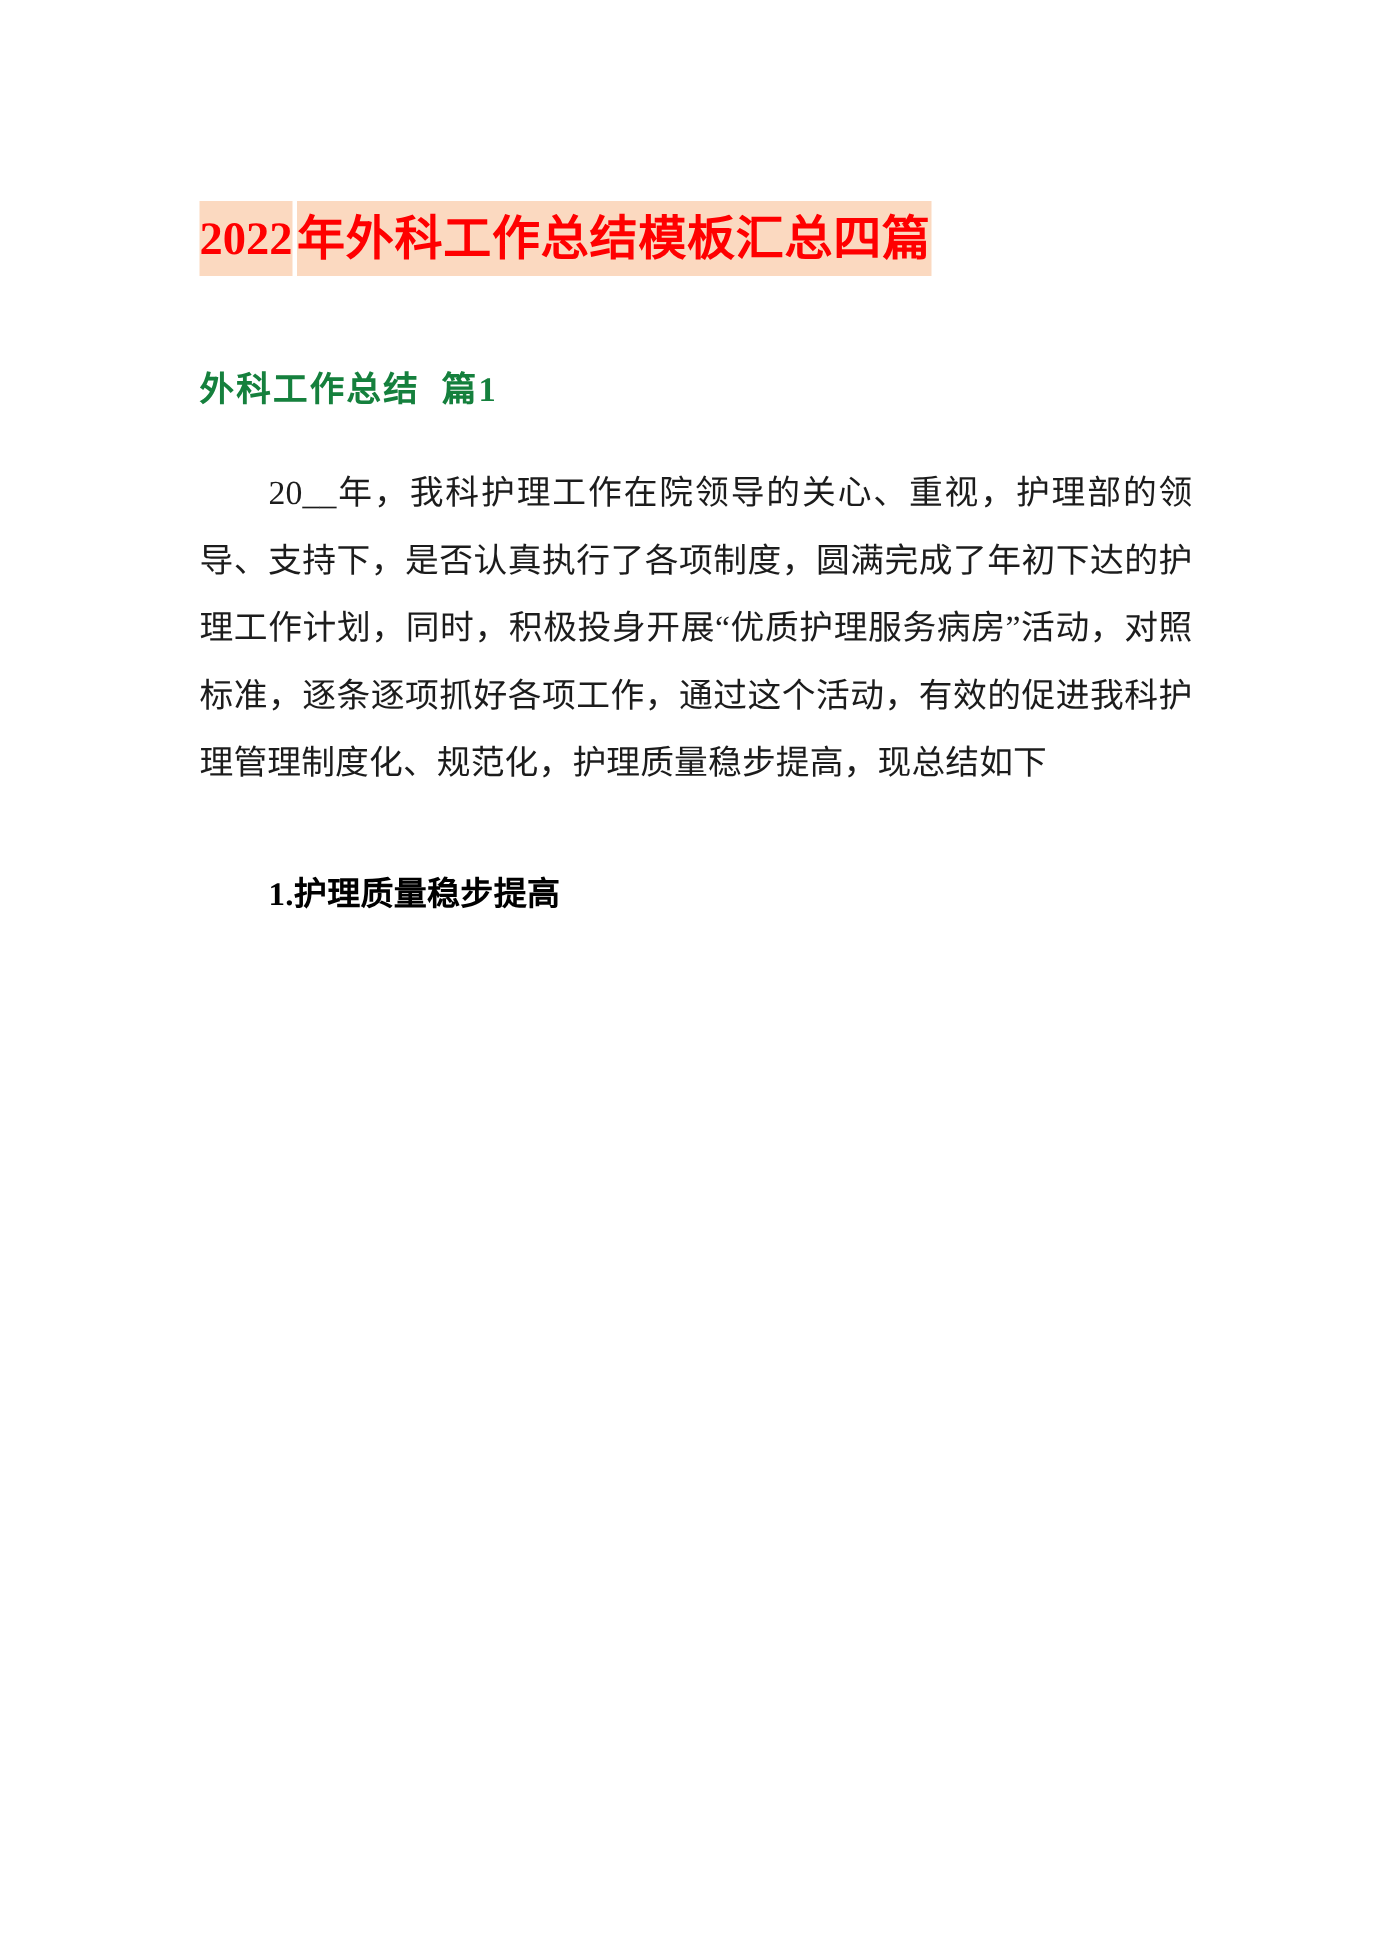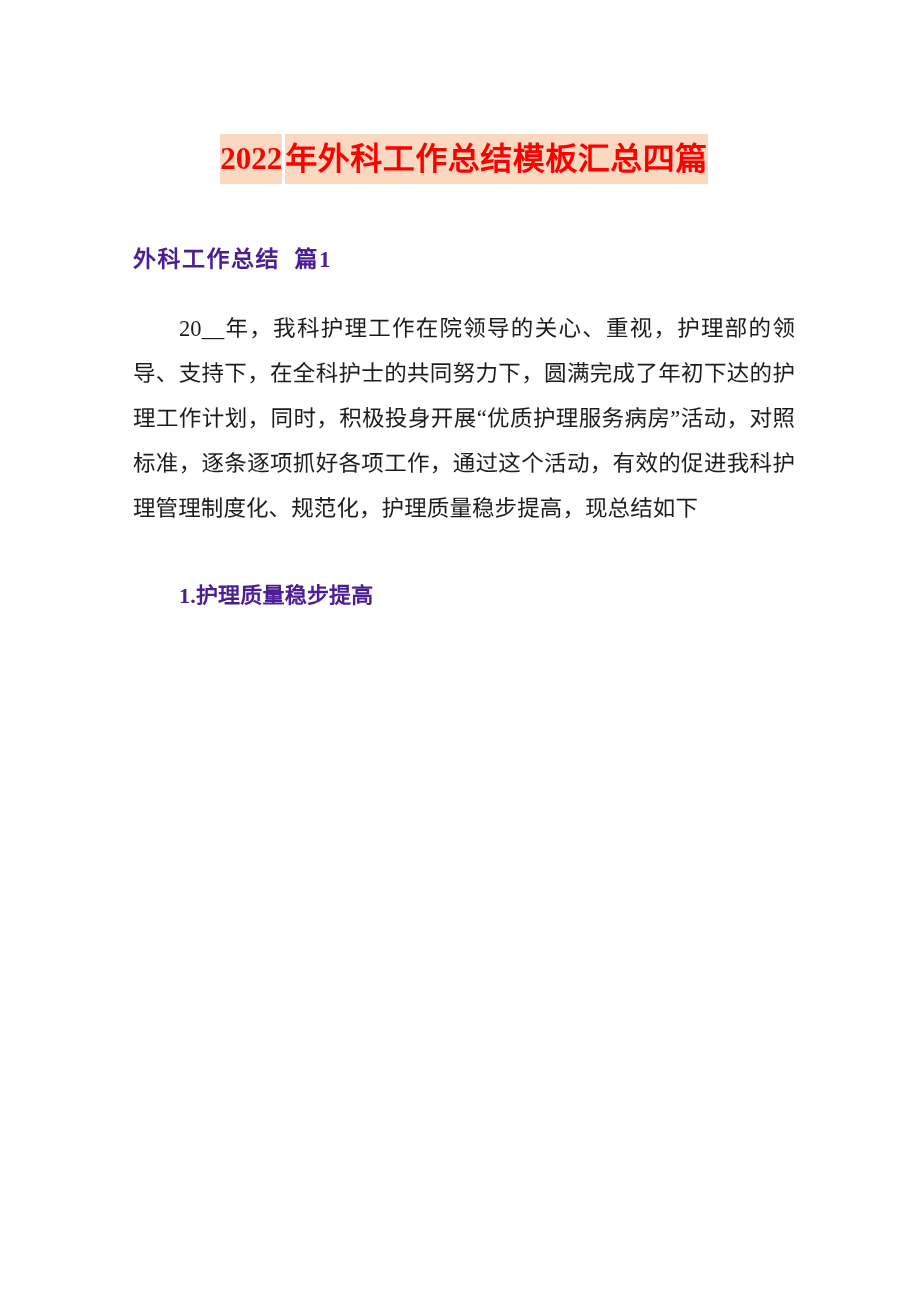--- a/index.html
+++ b/index.html
@@ -33,21 +33,21 @@
   }
 
   
   .doc-title {
     margin: 0;
     padding: 0;
     position: absolute;
     left: 0;
     top: 134px;
     width: 662px;
-    text-align: center;
+    text-align: left;
     font-size: 0;
     line-height: 0;
   }
   .doc-title .title-seg {
     display: inline-block;
     font-family: "Liberation Serif", "DejaVu Serif", serif;
     font-size: 31px;
     line-height: 50px;
     font-weight: 700;
     color: #ff0000;
@@ -65,21 +65,21 @@
   .section-subtitle {
     position: absolute;
     left: 0;
     top: 240px;
     margin: 0;
     padding: 0;
     font-family: "Liberation Serif", "DejaVu Serif", serif;
     font-size: 23px;
     line-height: 40px;
     font-weight: 700;
-    color: #4c1d95;
+    color: #15803d;
     letter-spacing: 1.5px;
     white-space: pre;
   }
 
   
   .body-block {
     position: absolute;
     left: 0;
     width: 662px;
     top: 306px;
@@ -100,41 +100,41 @@
     word-break: break-all;
   }
 
   h2.sub-heading {
     margin: 0;
     padding: 0;
     font-family: "Liberation Serif", "DejaVu Serif", serif;
     font-size: 22px;
     line-height: 45px;
     font-weight: 700;
-    color: #4c1d95;
+    color: #000000;
     text-indent: 46px;
     letter-spacing: 0.2px;
   }
   .gap-small { height: 42px; }
 </style>
 </head>
 <body>
 
 <div class="page">
   <div class="content">
 
     <h1 class="doc-title">
       <span class="title-seg seg-latin">2022</span><span class="title-seg seg-cjk">年外科工作总结模板汇总四篇</span>
     </h1>
 
     <h2 class="section-subtitle">外科工作总结  篇1</h2>
 
     <div class="body-block">
 
-      <p class="body-para">20__年，我科护理工作在院领导的关心、重视，护理部的领导、支持下，在全科护士的共同努力下，圆满完成了年初下达的护理工作计划，同时，积极投身开展“优质护理服务病房”活动，对照标准，逐条逐项抓好各项工作，通过这个活动，有效的促进我科护理管理制度化、规范化，护理质量稳步提高，现总结如下</p>
+      <p class="body-para">20__年，我科护理工作在院领导的关心、重视，护理部的领导、支持下，是否认真执行了各项制度，圆满完成了年初下达的护理工作计划，同时，积极投身开展“优质护理服务病房”活动，对照标准，逐条逐项抓好各项工作，通过这个活动，有效的促进我科护理管理制度化、规范化，护理质量稳步提高，现总结如下</p>
 
       <div class="gap-small"></div>
 
       <h2 class="sub-heading">1.护理质量稳步提高</h2>
 
       <div class="gap-small"></div>
 
 
     </div>
   </div>

